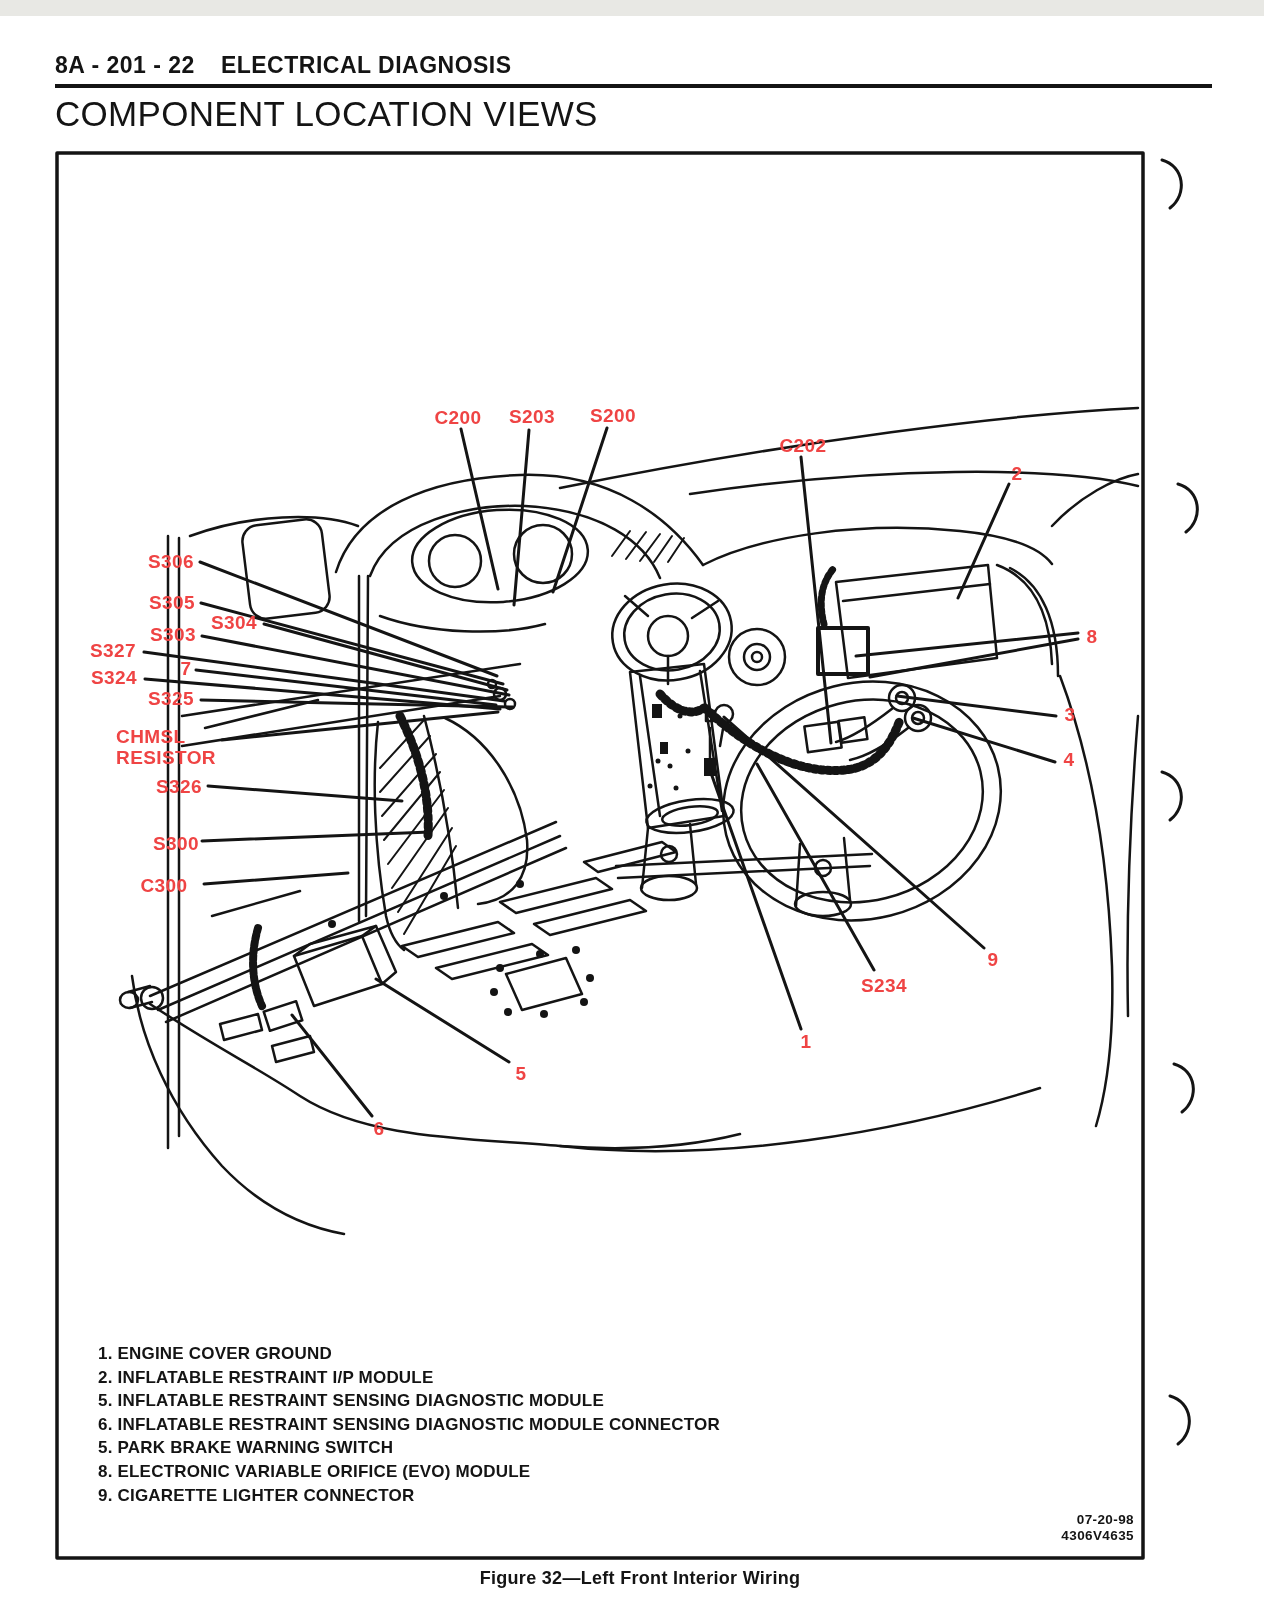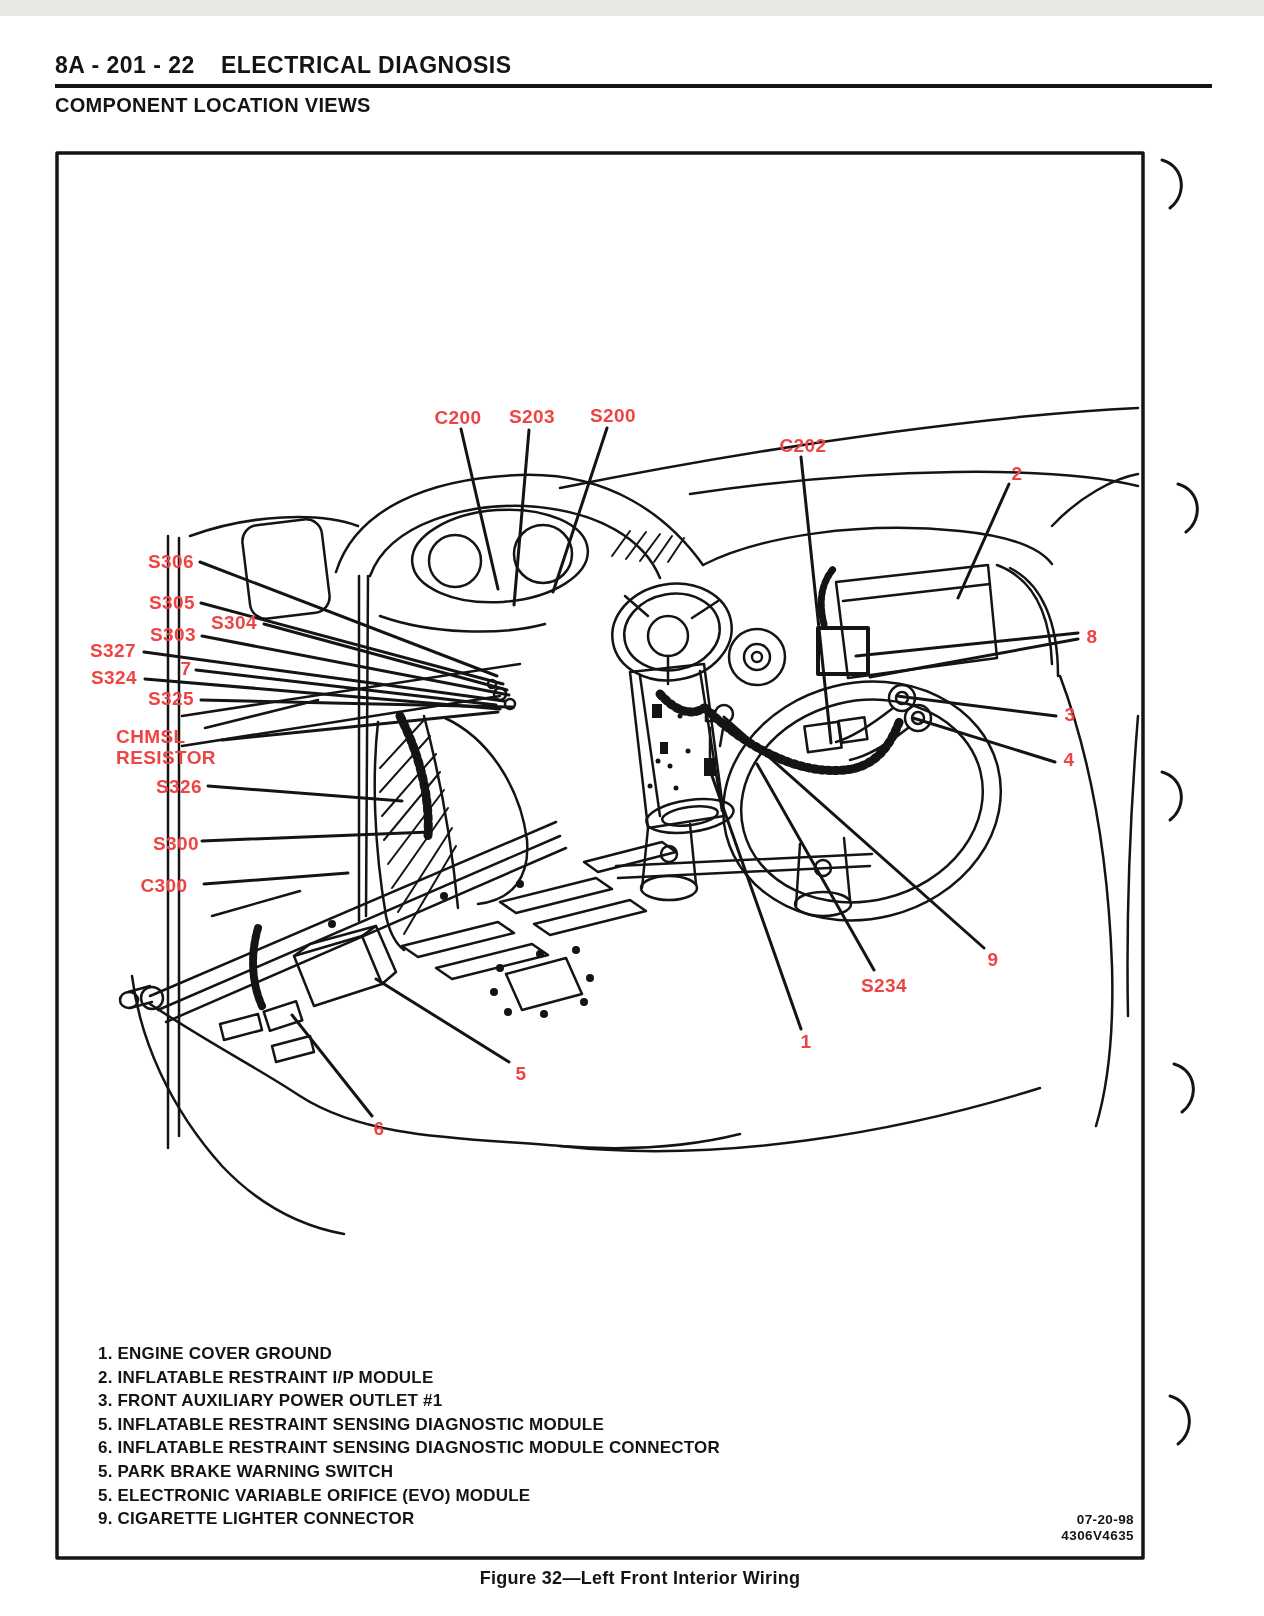--- a/index.html
+++ b/index.html
@@ -6,21 +6,21 @@
   .page{
     position:relative;width:1264px;height:1616px;margin:16px auto;
     background:#ffffff;overflow:hidden;
     font-family:"Liberation Sans","DejaVu Sans",sans-serif;color:#141414;
   }
   
   .hrow{position:absolute;left:55px;top:36px;width:1160px;white-space:nowrap;}
   .page-code{font-size:23px;font-weight:bold;letter-spacing:.5px;}
   .section-title{font-size:23px;font-weight:bold;margin-left:26px;letter-spacing:.5px;}
   .header-rule{position:absolute;left:55px;top:68px;width:1157px;height:4px;background:#141414;}
-  .page-title{position:absolute;left:55px;top:78px;margin:0;font-size:20px;font-weight:bold;letter-spacing:.3px;}
+  .page-title{position:absolute;left:55px;top:78px;margin:0;font-size:35px;font-weight:normal;letter-spacing:.3px;}
   
   svg.art{position:absolute;left:0;top:0;width:1264px;height:1616px;}
   .ink{stroke:#141414;fill:none;stroke-linecap:round;stroke-linejoin:round;}
   
   .callout{
     position:absolute;transform:translate(-50%,-50%);
     font-size:19px;font-weight:bold;letter-spacing:.4px;line-height:21px;
     white-space:pre-line;text-align:left;color:#ef4444;
   }
   
@@ -252,25 +252,24 @@
       <div class="callout" style="left: 166px; top: 731px;">CHMSL
 RESISTOR</div>
       <div class="callout" style="left: 179px; top: 770px;">S326</div>
       <div class="callout" style="left: 176px; top: 827px;">S300</div>
       <div class="callout" style="left: 164px; top: 869px;">C300</div>
     </div>
 
   <ol class="legend" id="legend">
       <li>1. ENGINE COVER GROUND</li>
       <li>2. INFLATABLE RESTRAINT I/P MODULE</li>
-      <li>3. FRONT AUXILIARY POWER OUTLET #1</li>
       <li>5. INFLATABLE RESTRAINT SENSING DIAGNOSTIC MODULE</li>
       <li>6. INFLATABLE RESTRAINT SENSING DIAGNOSTIC MODULE CONNECTOR</li>
       <li>5. PARK BRAKE WARNING SWITCH</li>
-      <li>5. ELECTRONIC VARIABLE ORIFICE (EVO) MODULE</li>
+      <li>8. ELECTRONIC VARIABLE ORIFICE (EVO) MODULE</li>
       <li>9. CIGARETTE LIGHTER CONNECTOR</li>
     </ol>
 
   <div class="stamp">
     <div>07-20-98</div>
     <div>4306V4635</div>
   </div>
 
   <div class="caption">Figure 32—Left Front Interior Wiring</div>
 </div>

